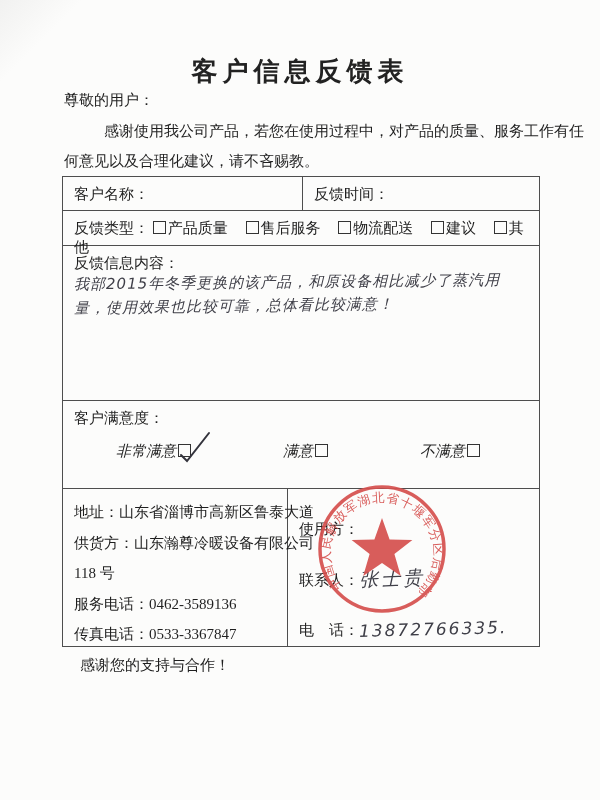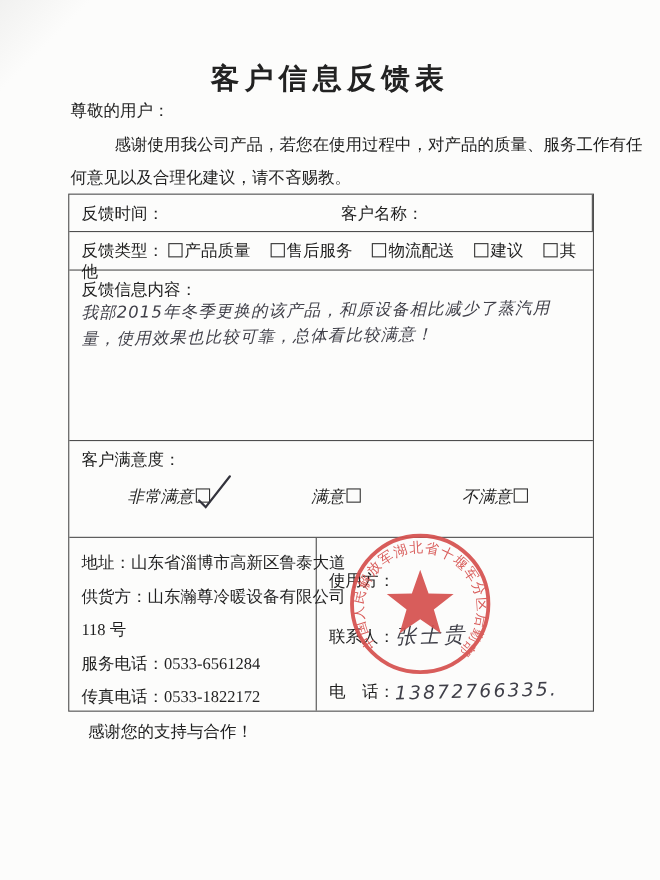--- a/index.html
+++ b/index.html
@@ -99,25 +99,25 @@
 
   <div class="doc-title">客户信息反馈表</div>
 
   <div class="greeting">尊敬的用户：</div>
   <div class="intro-1">感谢使用我公司产品，若您在使用过程中，对产品的质量、服务工作有任</div>
   <div class="intro-2">何意见以及合理化建议，请不吝赐教。</div>
 
   <div class="form-table">
 
     <div class="row r1">
+      <div class="cell cell-divided c-left">
+        <span>客户名称：</span><span class="hw"></span>
+      </div>
       <div class="cell c-right">
         <span>反馈时间：</span><span class="hw"></span>
-      </div>
-      <div class="cell cell-divided c-left">
-        <span>客户名称：</span><span class="hw"></span>
       </div>
     </div>
 
     <div class="row r2">
       <div class="cell">
         <span>反馈类型：</span>
         <span class="type-item"><span class="chk"></span><span>产品质量</span></span>
         <span class="type-item"><span class="chk"></span><span>售后服务</span></span>
         <span class="type-item"><span class="chk"></span><span>物流配送</span></span>
         <span class="type-item"><span class="chk"></span><span>建议</span></span>
@@ -151,22 +151,22 @@
           </span>
         </div>
       </div>
     </div>
 
     <div class="row r5">
       <div class="cell cell-divided c-left supplier-lines">
         <div><span>地址：</span><span>山东省淄博市高新区鲁泰大道</span></div>
         <div><span>供货方：</span><span>山东瀚尊冷暖设备有限公司</span></div>
         <div>118 号</div>
-        <div><span>服务电话：</span><span>0533-6561284</span></div>
-        <div><span>传真电话：</span><span>0533-1822172</span></div>
+        <div><span>服务电话：</span><span>0462-3589136</span></div>
+        <div><span>传真电话：</span><span>0533-3367847</span></div>
       </div>
 
       <div class="cell c-right contact-lines">
         <div>使用方：</div>
         <div><span>联系人：</span><span class="hw hw-name">张士贵</span></div>
         <div><span>电　话：</span><span class="hw hw-phone">13872766335.</span></div>
 
         <svg class="stamp" viewBox="0 0 160 160">
           <defs>
             <path id="sealArc" d="M 41.5 119.8 A 52 52 0 1 1 118.5 119.8" fill="none"></path>

